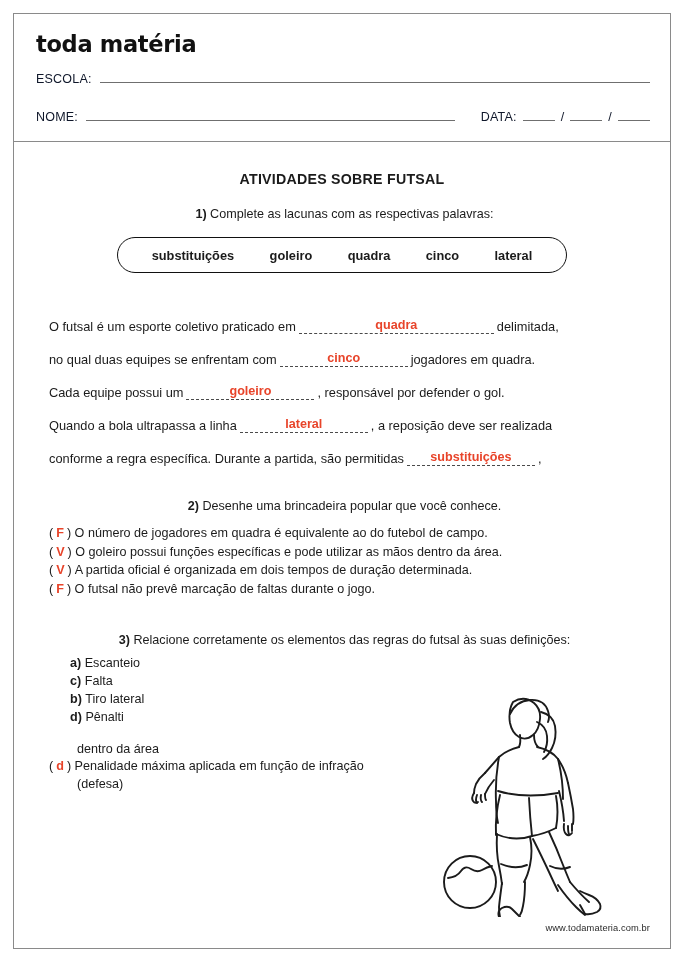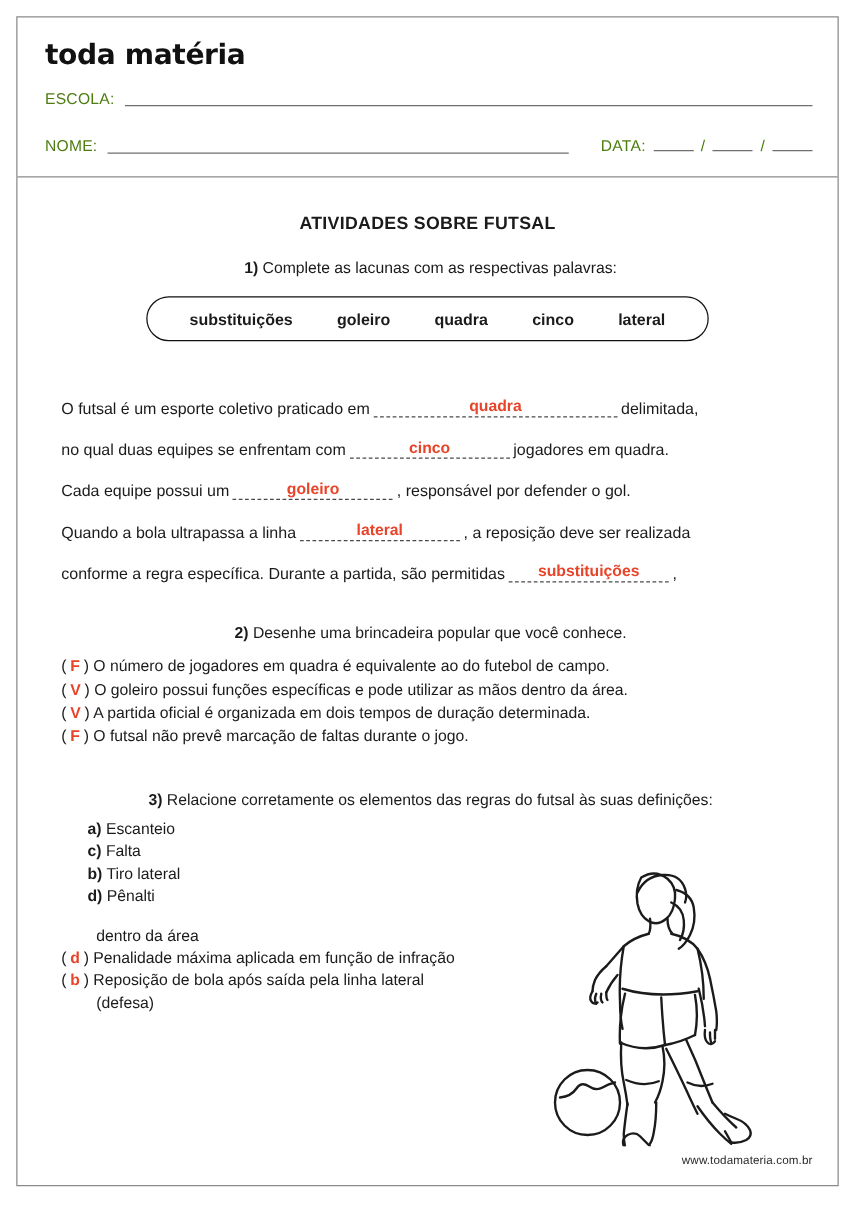--- a/index.html
+++ b/index.html
@@ -41,24 +41,24 @@
     font-size: 22.5px;
     font-weight: bold;
     letter-spacing: -0.3px;
     color: #111;
     font-family: "DejaVu Sans", sans-serif;
   }
   .field-row {
     position: absolute;
     left: 22px;
     display: flex;
-    align-items: center;
+    align-items: flex-start;
     font-size: 12.5px;
     letter-spacing: 0.2px;
-    color: #4d7c0f;
+    color: #0f172a;
   }
   .field-row.escola { top: 58px; width: 614px; }
   .field-row.nome   { top: 96px; width: 614px; }
   .field-label { white-space: nowrap; }
   .rule {
     border-bottom: 1.1px solid #6f6f6f;
     height: 10px;
     margin-left: 8px;
   }
   .rule.grow { flex: 1 1 auto; }
@@ -307,21 +307,20 @@
       </div>
       <div>
         <b>d)</b>
         <span>Pênalti</span>
       </div>
     </div>
 
     <div class="defs" id="defs">
         <div class="def-item def-cont">dentro da área</div>
         <div class="def-item"><span>(</span><span class="mark-red">d</span><span>)</span> <span>Penalidade máxima aplicada em função de infração</span></div>
-        <div class="def-item"><span>(</span><span class="mark-red">b</span><span>)</span> <span>Reposição de bola após saída pela linha lateral</span></div>
         <div class="def-item def-cont">(defesa)</div>
       </div>
   </div>
 
   <div class="illustration">
     <svg viewBox="0 0 215 225" width="215" height="225" fill="none" stroke="#1b1b1b" stroke-width="1.9" stroke-linecap="round" stroke-linejoin="round">
 
       <path d="M76 10 q11 -7 21 1 q7 6 6 16 q-1 11 -7 16 q-7 6 -14 2 q-7 -4 -9 -14 q-2 -12 3 -21 z"></path>
 
       <path d="M73 22 q6 -13 20 -14 q14 -1 18 11 q2 6 0 11"></path>

